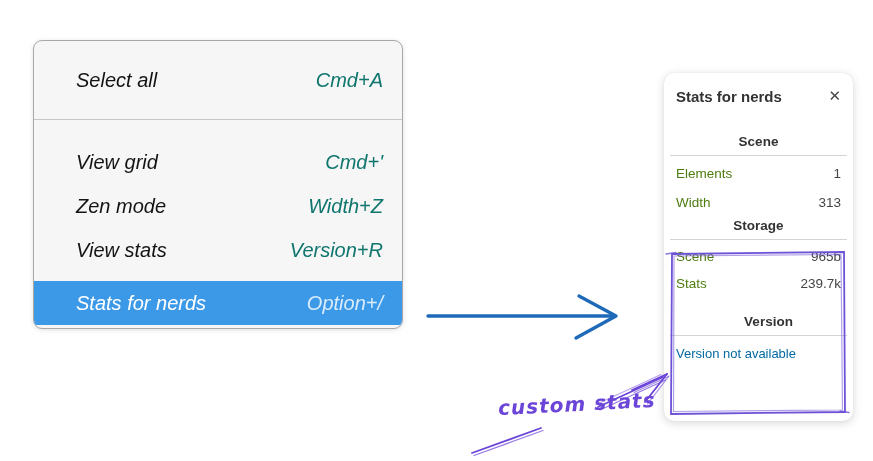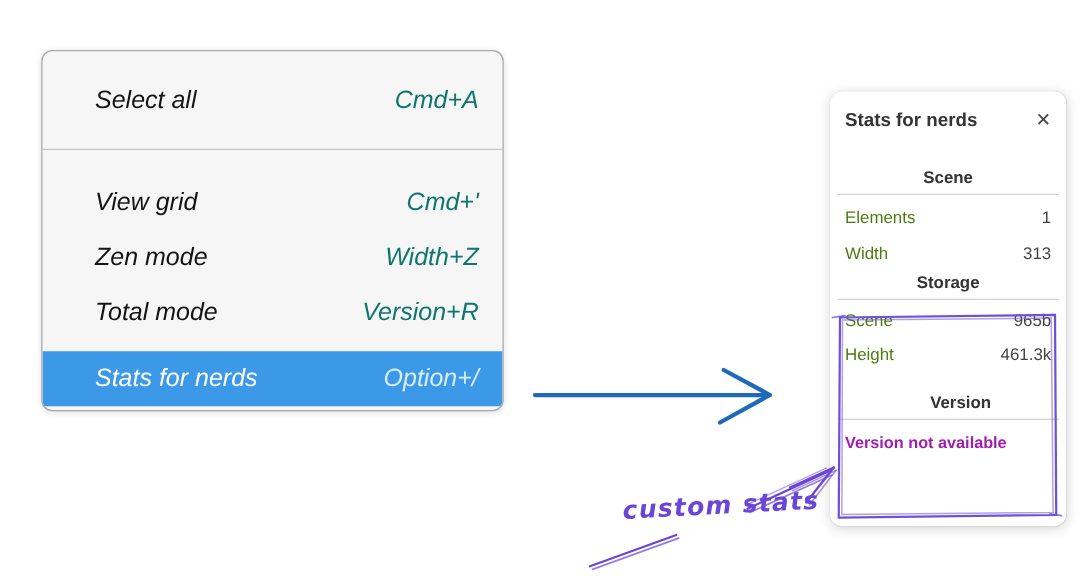--- a/index.html
+++ b/index.html
@@ -45,21 +45,21 @@
   }
   .section-title { text-align:center; font-weight:700; font-size:13.5px; color:#333333; height:18px; line-height:18px; }
   .st-scene   { margin-top:26px; }
   .st-storage { }
   .st-version { margin-top:16px;padding-left:20px; }
   .hdivider { height:1px; background:#d4d4d4; margin:4px -6px 3px; }
   .stat-row { display:flex; justify-content:space-between; line-height:29px; }
   .stat-row.compact { line-height:27px; }
   .stat-label { color:#4d7c0f;text-align:right; }
   .stat-value { color:#454545; }
-  .version-note { line-height:29px; color:#a21caf; font-size:13px;font-weight:bold; }
+  .version-note { line-height:29px; color:#0369a1; font-size:13px; }
 
   
   .overlay { position:absolute; left:0; top:0; width:873px; height:461px; z-index:2; pointer-events:none; }
 
   
   .annotation-text {
     position:absolute; left:498px; top:392px; z-index:3;
     font-family:"DejaVu Sans", sans-serif; font-style:italic; font-weight:600;
     font-size:20px; letter-spacing:1px; color:#6b45d8;
     transform:rotate(-3deg); white-space:nowrap; pointer-events:none;
@@ -81,21 +81,21 @@
     <div class="menu-group-bottom">
       <div class="menu-item">
         <span class="mi-label">View grid</span>
         <span class="mi-shortcut">Cmd+'</span>
       </div>
       <div class="menu-item">
         <span class="mi-label">Zen mode</span>
         <span class="mi-shortcut">Width+Z</span>
       </div>
       <div class="menu-item">
-        <span class="mi-label">Total mode</span>
+        <span class="mi-label">View stats</span>
         <span class="mi-shortcut">Version+R</span>
       </div>
       <div class="menu-item selected">
         <span class="mi-label">Stats for nerds</span>
         <span class="mi-shortcut">Option+/</span>
       </div>
     </div>
   </div>
 
   <div class="stats-panel">
@@ -120,22 +120,22 @@
     </div>
 
     <div>
       <div class="section-title st-storage">Storage</div>
       <div class="hdivider"></div>
       <div class="stat-row compact">
         <span class="stat-label">Scene</span>
         <span class="stat-value">965b</span>
       </div>
       <div class="stat-row compact">
-        <span class="stat-label">Height</span>
-        <span class="stat-value">461.3k</span>
+        <span class="stat-label">Stats</span>
+        <span class="stat-value">239.7k</span>
       </div>
     </div>
 
     <div>
       <div class="section-title st-version">Version</div>
       <div class="hdivider"></div>
       <div class="version-note">Version not available</div>
     </div>
   </div>
 

